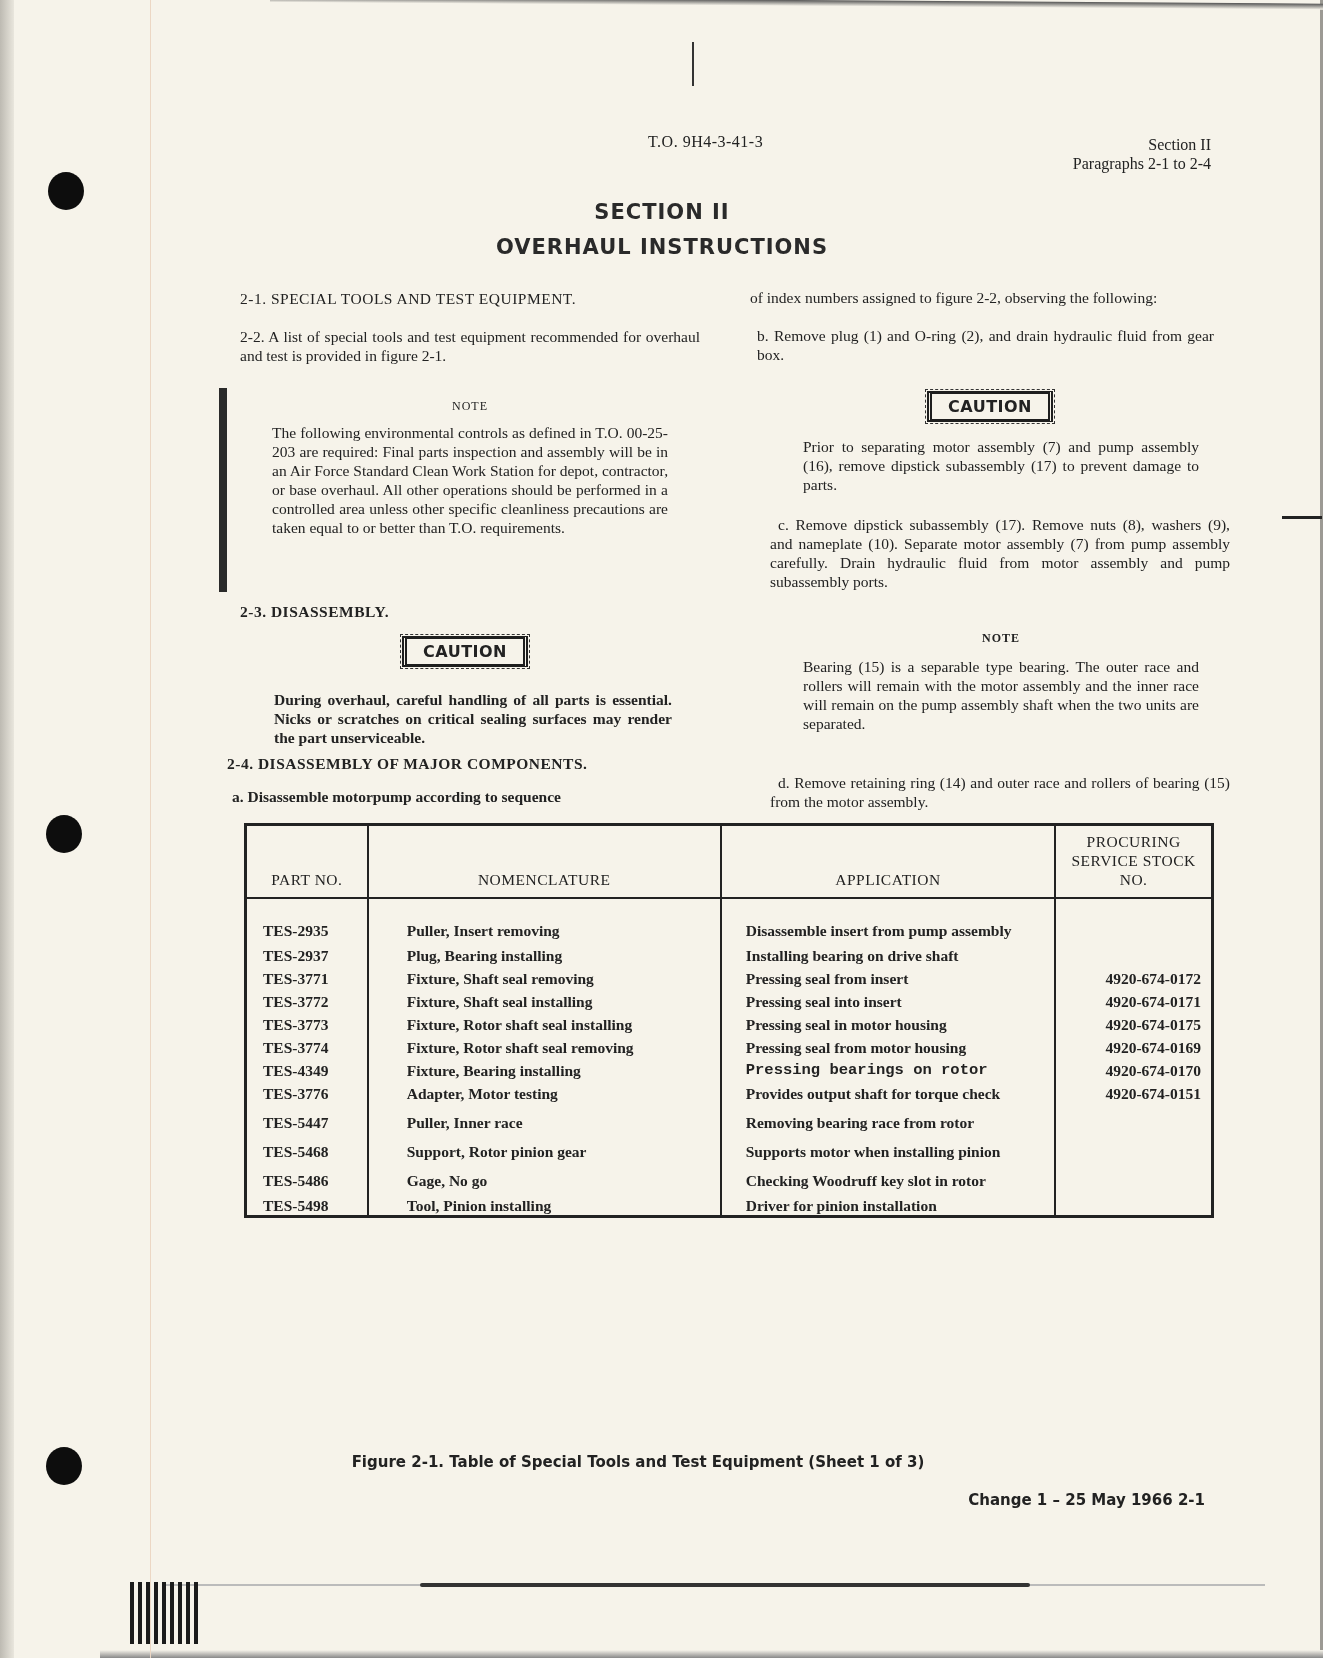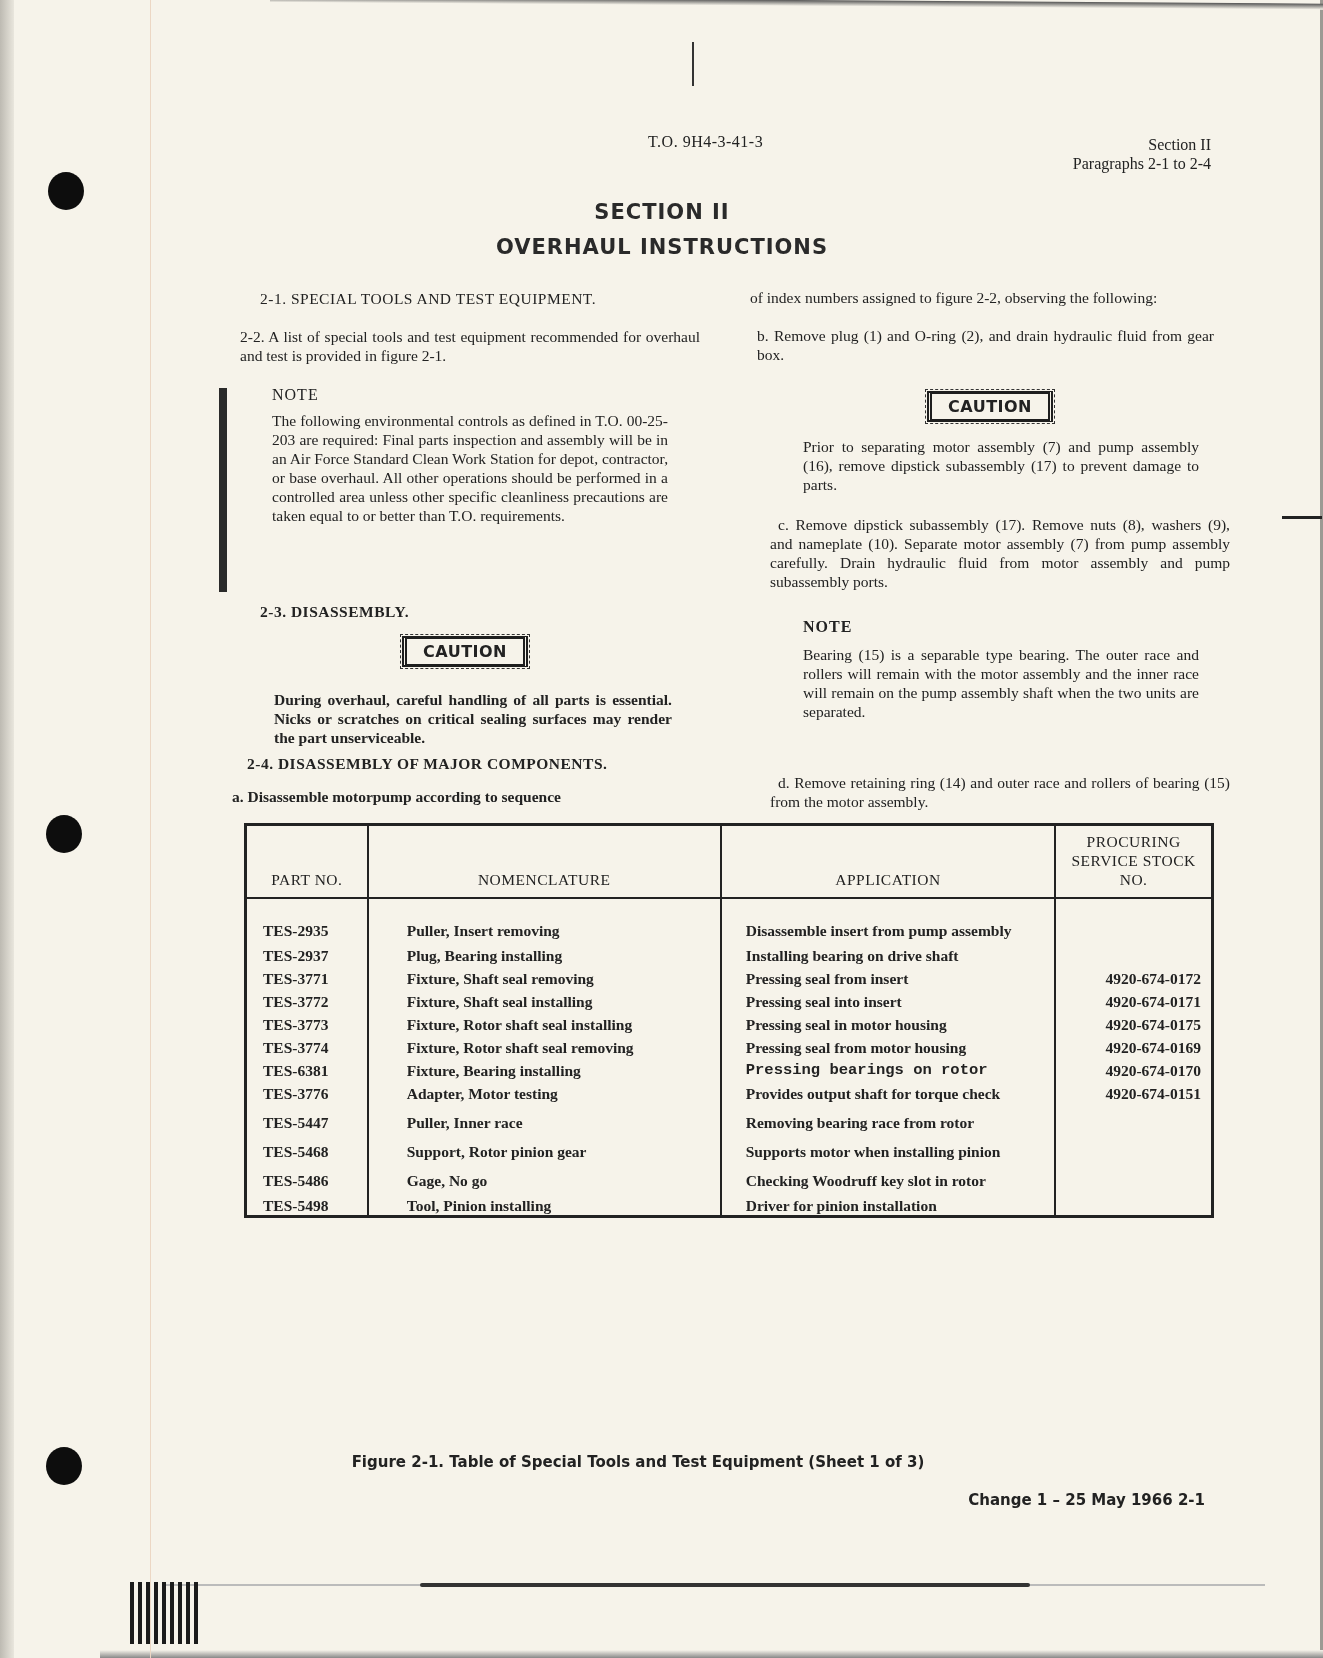--- a/index.html
+++ b/index.html
@@ -23,22 +23,22 @@
     background: repeating-linear-gradient(90deg,#1b1b1b 0 4px,transparent 4px 8px); }
 
   .hdr-to { position:absolute; left: 648px; top: 133px; font-size: 16px; letter-spacing: 0.5px; }
   .hdr-right { position:absolute; right: 112px; top: 135px; text-align: right; font-size: 16px; line-height: 19px; }
   .title { position:absolute; left: 0; width: 1400px; text-align:center; font-family: "DejaVu Sans", sans-serif; font-weight: bold; letter-spacing: 1px; color:#2a2a2a; }
   .t1 { top: 200px; font-size: 21px; }
   .t2 { top: 235px; font-size: 21px; }
 
   .col { position:absolute; font-size: 15.5px; line-height: 19px; }
   .para { margin: 0; }
-  .heading { font-size: 15.5px; letter-spacing: 0.5px; margin-left: 20px; }
-  .note-title { text-align:left; font-size: 16px; letter-spacing: 1px; }
+  .heading { font-size: 15.5px; letter-spacing: 0.5px; }
+  .note-title { text-align:center; font-size: 12px; letter-spacing: 1px; margin-top: 12px; }
   .justify { text-align: justify; }
   .bar { position:absolute; left: 219px; top: 388px; width: 8px; height: 204px; background:#2a2a2a; }
 
   .caution {
     position:absolute; font-family: "DejaVu Sans", sans-serif; font-weight: bold; font-size: 16px;
     border: 3px solid #1e1e1e; border-left-style: double; border-right-style: double; border-width: 3px 5px;
     padding: 3px 16px; letter-spacing: 0.5px; outline: 1px dashed #333; outline-offset: 1px;
   }
 
   table.tools { position:absolute; left: 244px; top: 823px; width: 970px; border-collapse: collapse; border: 3px solid #222; font-size: 15.5px; }
@@ -157,21 +157,21 @@
         <td class="app" style="padding-top: 4px;">Pressing seal in motor housing</td>
         <td class="stock" style="padding-top: 4px;">4920-674-0175</td>
       </tr>
       <tr>
         <td class="part" style="padding-top: 4px;">TES-3774</td>
         <td class="nom" style="padding-top: 4px;">Fixture, Rotor shaft seal removing</td>
         <td class="app" style="padding-top: 4px;">Pressing seal from motor housing</td>
         <td class="stock" style="padding-top: 4px;">4920-674-0169</td>
       </tr>
       <tr>
-        <td class="part" style="padding-top: 4px;">TES-6381</td>
+        <td class="part" style="padding-top: 4px;">TES-4349</td>
         <td class="nom" style="padding-top: 4px;">Fixture, Bearing installing</td>
         <td class="app" style="padding-top: 4px; font-family: Liberation Mono, monospace;">Pressing bearings on rotor</td>
         <td class="stock" style="padding-top: 4px;">4920-674-0170</td>
       </tr>
       <tr>
         <td class="part" style="padding-top: 4px;">TES-3776</td>
         <td class="nom" style="padding-top: 4px;">Adapter, Motor testing</td>
         <td class="app" style="padding-top: 4px;">Provides output shaft for torque check</td>
         <td class="stock" style="padding-top: 4px;">4920-674-0151</td>
       </tr>

